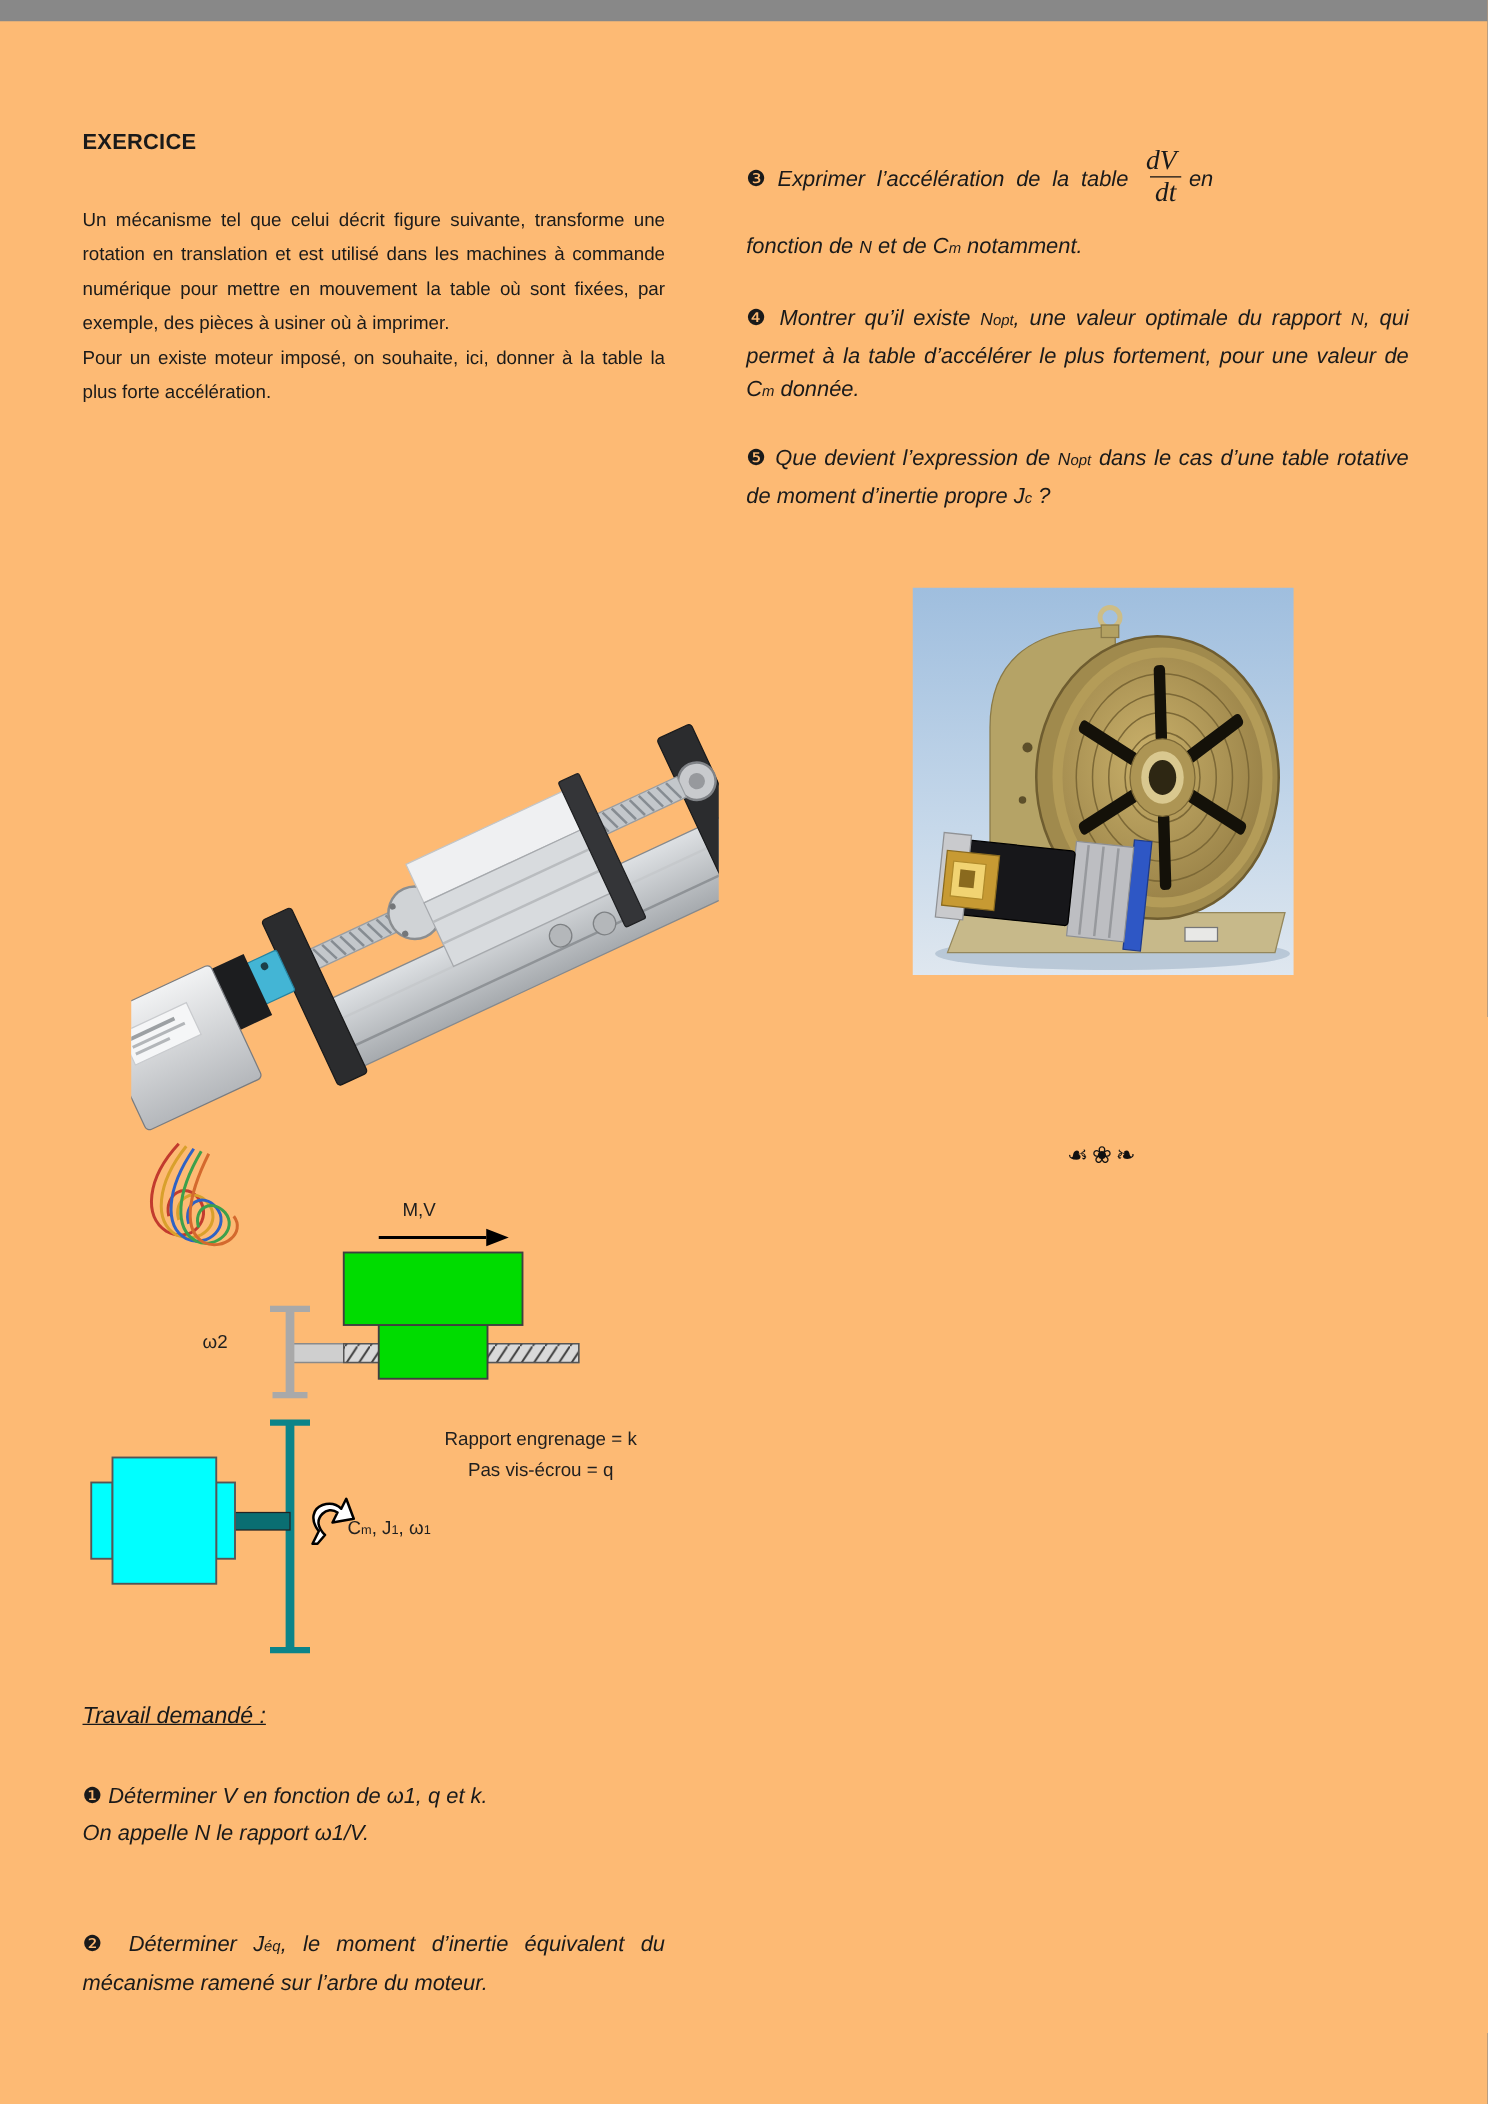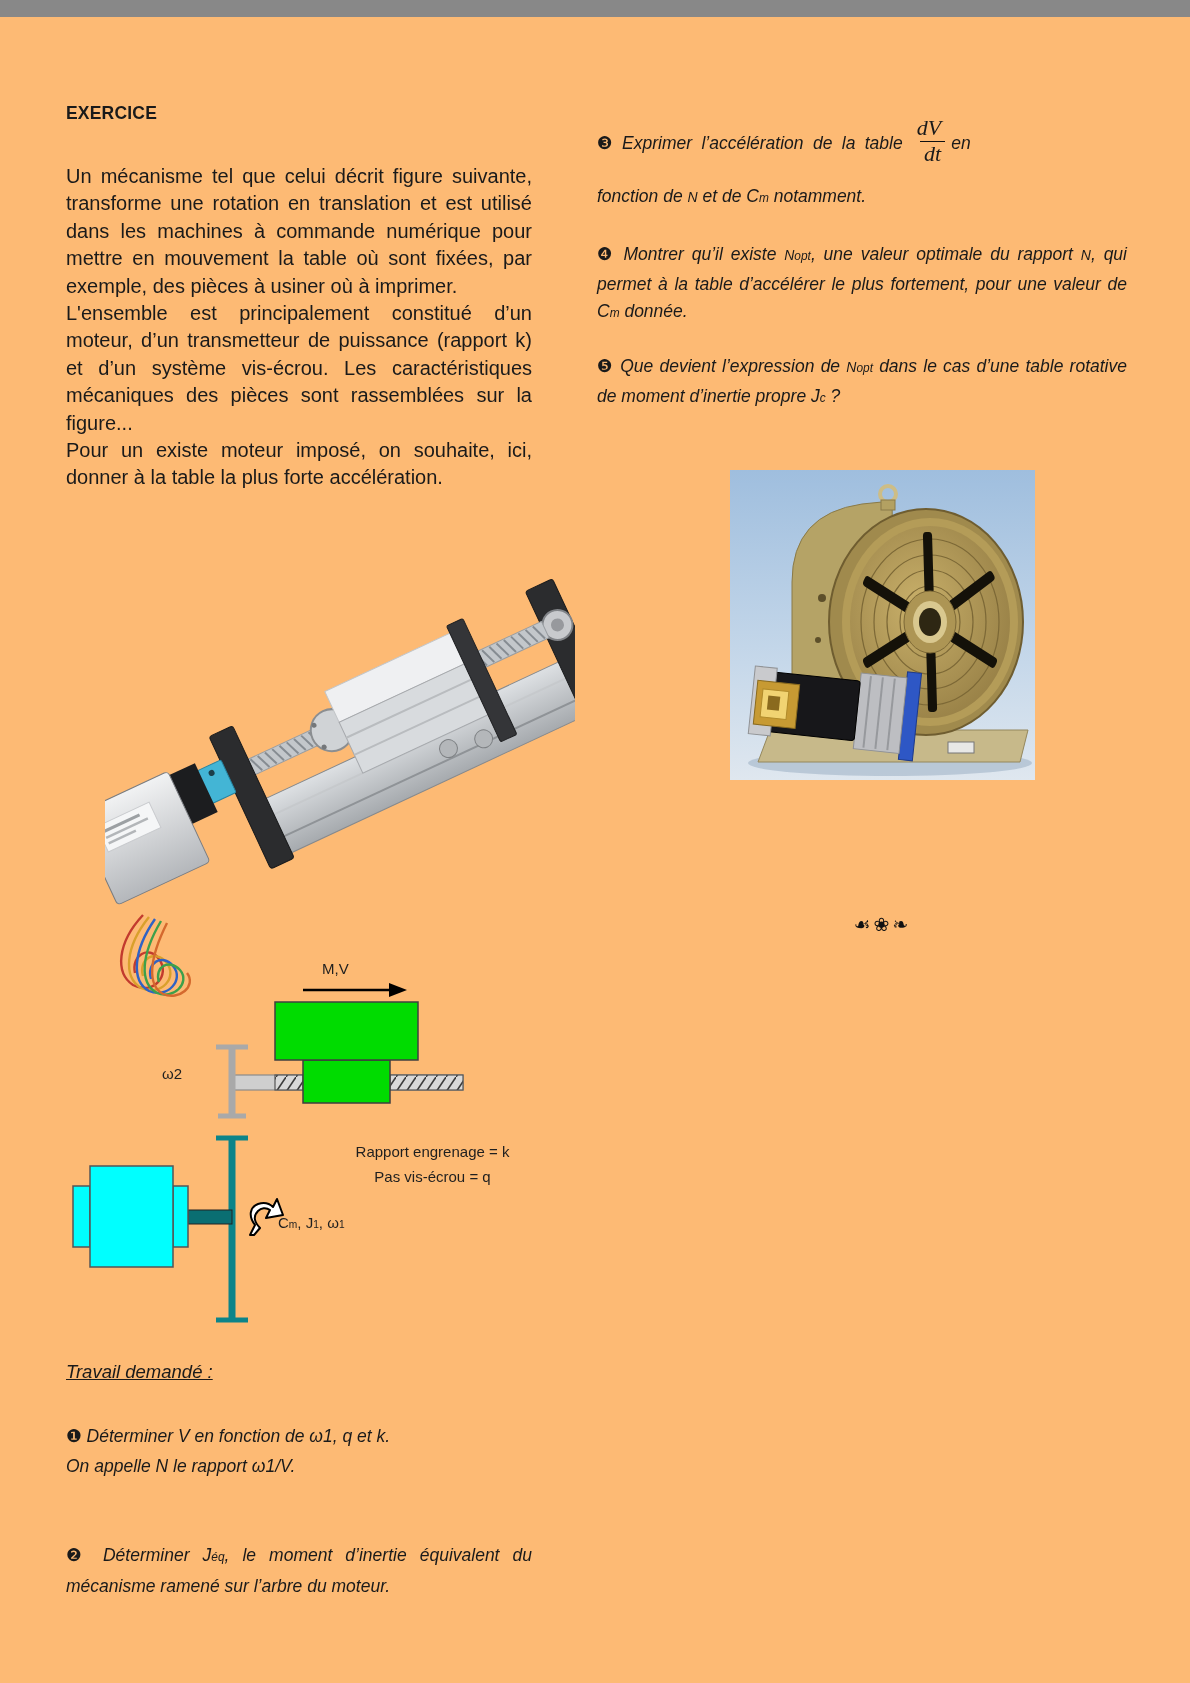--- a/index.html
+++ b/index.html
@@ -4,21 +4,21 @@
 <style>
   html,body{margin:0;padding:0;background:#888;}
   .page{
     position:relative;width:1190px;height:1683px;margin:17px auto;background:#fdba74;
     font-family:"Liberation Sans","DejaVu Sans",sans-serif;color:#1a1a1a;overflow:hidden;
   }
   .abs{position:absolute;}
   
   .title{font-weight:bold;font-size:17.5px;letter-spacing:.2px;}
   .intro{width:466px;}
-  .intro p{margin:0;text-align:justify;font-size:20px;line-height:27.4px;}
+  .intro p{margin:0;text-align:justify;font-size:15px;line-height:27.4px;}
   .q{font-style:italic;font-size:17.5px;line-height:27.5px;margin:0;}
   .just{text-align:justify;}
   .b{font-style:normal;}
   .sub{font-size:68%;}
   .sc{font-size:80%;}
   .wspace{word-spacing:4.5px;}
   .work-heading{font-style:italic;font-size:18.5px;text-decoration:underline;margin:0;}
   .frac{display:inline-flex;flex-direction:column;align-items:flex-end;vertical-align:middle;
         font-family:Liberation Serif, serif;font-style:italic;font-size:22px;
         line-height:1.12;margin:0 6px 0 10px;transform:translateY(-3px);}
@@ -33,21 +33,20 @@
 </style>
 </head>
 <body>
 
 <div class="page">
 
   <h1 class="abs title" style="left:66px;top:86px;margin:0;">EXERCICE</h1>
 
   <div class="abs intro" style="left:66px;top:146px;">
     <p>Un mécanisme tel que celui décrit figure suivante, transforme une rotation en translation et est utilisé dans les machines à commande numérique pour mettre en mouvement la table où sont fixées, par exemple, des pièces à usiner où à imprimer.</p>
-    <p>L'ensemble est principalement constitué d’un moteur, d’un transmetteur de puissance (rapport k) et d’un système vis-écrou. Les caractéristiques mécaniques des pièces sont rassemblées sur la figure...</p>
     <p>Pour un existe moteur imposé, on souhaite, ici, donner à la table la plus forte accélération.</p>
   </div>
 
   <div class="abs" style="left:105px;top:518px;width:470px;height:465px;">
     <svg width="470" height="465" viewBox="0 0 470 465">
       <defs>
         <linearGradient id="mgrad" x1="0" y1="0" x2="0" y2="1">
           <stop offset="0" stop-color="#f1f2f3"></stop>
             <stop offset="1" stop-color="#b4b7bb"></stop>
         </linearGradient>

